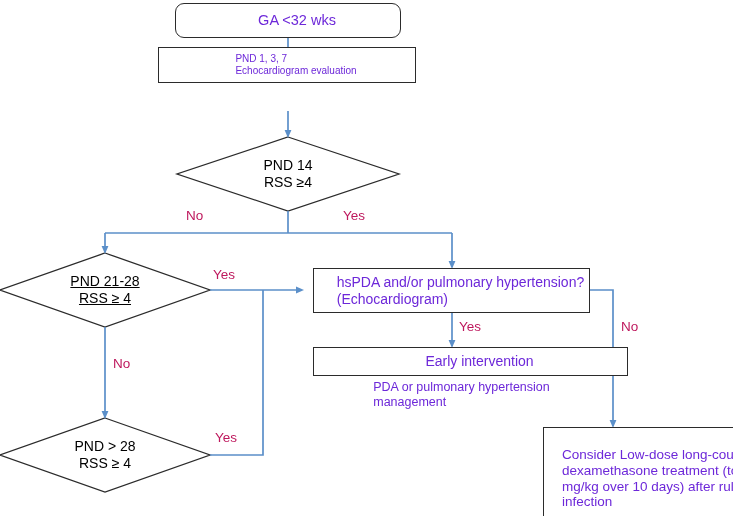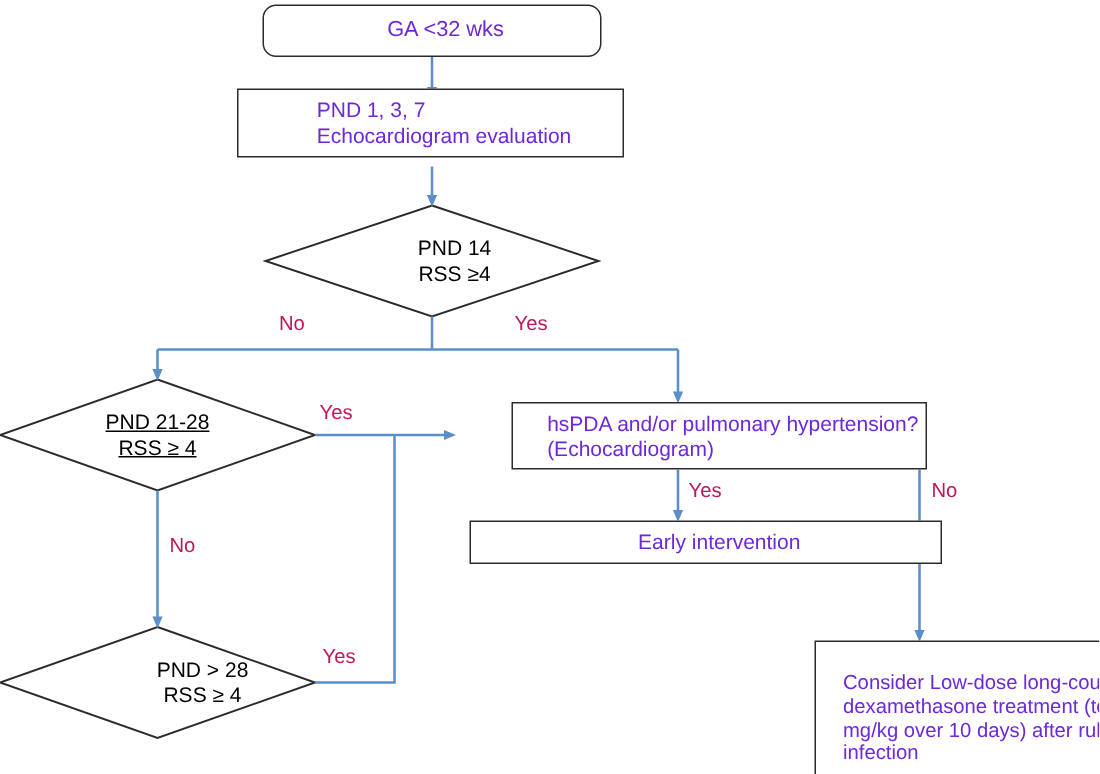--- a/index.html
+++ b/index.html
@@ -47,39 +47,39 @@
   }
   .edge-label {
     position: absolute;
     color: #be185d;
     font-size: 13.5px;
     background: transparent;
     white-space: nowrap;
   }
   
   #n-ga       { left: 175px; top: 3px;   width: 226px; height: 35px; font-size: 14.5px; }
-  #n-pnd137   { left: 158px; top: 59px;  width: 258px; height: 46px; font-size: 14px; }
-  #n-hspda    { left: 313px; top: 268px; width: 277px; height: 45px; font-size: 14px; margin-left: 28px; }
+  #n-pnd137   { left: 158px; top: 47px;  width: 258px; height: 36px; font-size: 10px; }
+  #n-hspda    { left: 313px; top: 268px; width: 277px; height: 45px; font-size: 14px; }
   #n-early    { left: 313px; top: 347px; width: 315px; height: 29px; font-size: 14px; }
   #n-dexa     { left: 495px; top: 427px; width: 235px; height: 103px; font-size: 13.5px; margin-left: 48px; }
   #n-pdacap   { left: 330px; top: 378px; width: 245px; height: 34px; font-size: 12.5px; }
   .diamond-label {
     position: absolute;
     display: flex;
     align-items: center;
     justify-content: center;
     text-align: center;
     white-space: pre-line;
     color: #000000;
     font-size: 14px;
     line-height: 1.2;
   }
-  #d-pnd14-label  { left: 195px; top: 138px; width: 216px; height: 72px; }
+  #d-pnd14-label  { left: 180px; top: 138px; width: 216px; height: 72px; }
   #d-pnd2128-label{ left: 0px;   top: 254px; width: 210px; height: 72px; text-decoration: underline; }
-  #d-pnd28-label  { left: 0px;   top: 419px; width: 210px; height: 72px; padding-left: 30px; }
+  #d-pnd28-label  { left: 0px;   top: 419px; width: 210px; height: 72px; }
 </style>
 </head>
 <body>
 
 <div id="canvas">
 
   <svg id="edges" viewBox="0 0 733 516" xmlns="http://www.w3.org/2000/svg">
     <defs>
       <marker id="ah" markerWidth="9" markerHeight="9" refX="4.4" refY="4" orient="auto" markerUnits="userSpaceOnUse">
         <path d="M0.4,0.6 L8.4,4 L0.4,7.4 z" fill="#5b8fc9"></path>
@@ -129,20 +129,22 @@
 RSS ≥ 4</div>
 
   <div class="diamond-label" id="d-pnd28-label">PND &gt; 28
 RSS ≥ 4</div>
 
   <div class="node rect" id="n-hspda">hsPDA and/or pulmonary hypertension?
 (Echocardiogram)</div>
 
   <div class="node rect" id="n-early">Early intervention</div>
 
+  <div class="node plain" id="n-pdacap">PDA or pulmonary hypertension
+management</div>
 
   <div class="node rect" id="n-dexa">Consider Low-dose long-course dexamethasone treatment (total 1.1 mg/kg over 10 days) after ruling out infection</div>
 
   <div class="edge-label" style="left:186px; top:208px;">No</div>
 
   <div class="edge-label" style="left:343px; top:208px;">Yes</div>
 
   <div class="edge-label" style="left:213px; top:267px;">Yes</div>
 
   <div class="edge-label" style="left:113px; top:356px;">No</div>

